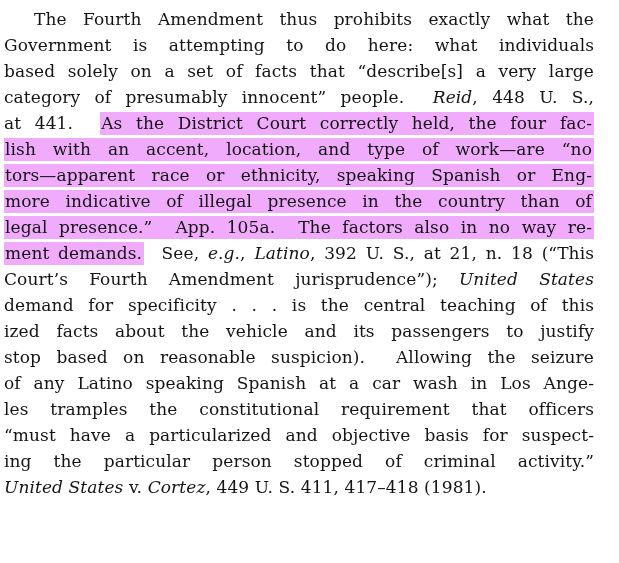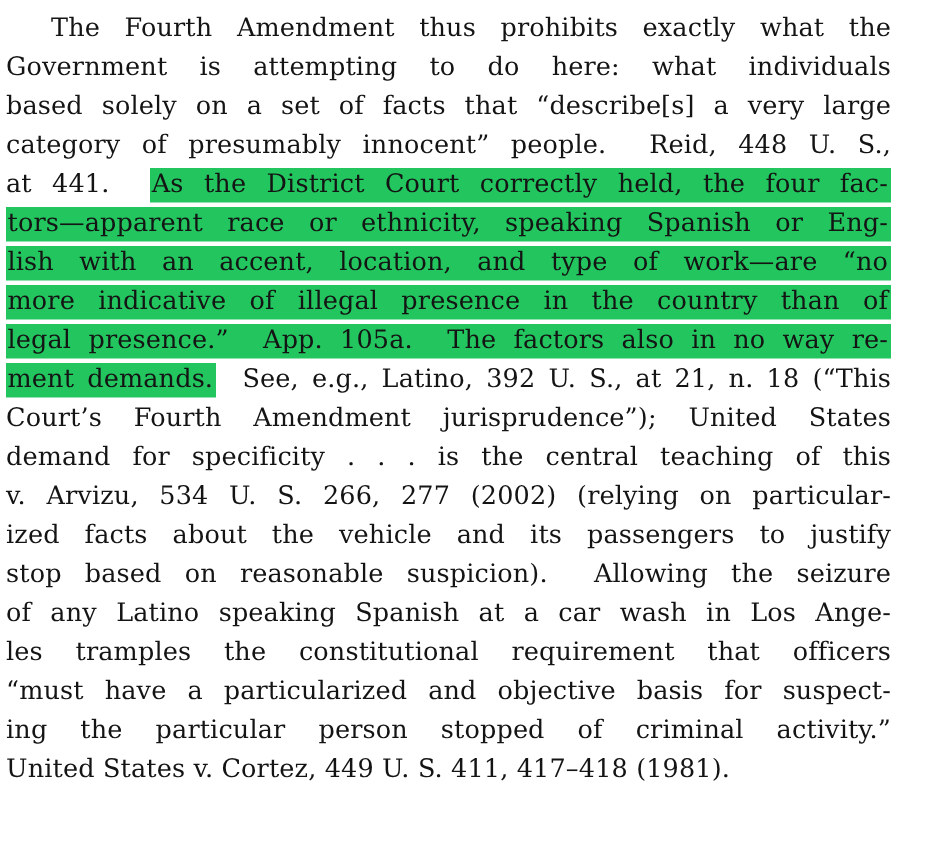--- a/index.html
+++ b/index.html
@@ -28,46 +28,46 @@
     letter-spacing: 0.1px;
   }
   .line.j {
     text-align: justify;
     text-align-last: justify;
   }
   .line.ind {
     text-indent: 30px;
   }
   .it {
+    font-style: italic;
   }
   .hl {
-    background: #22c55e;
+    background: #f0abfc;
     padding: 1px 2px 2px 1px;
     box-decoration-break: clone;
     -webkit-box-decoration-break: clone;
   }
 </style>
 </head>
 <body>
 
 <div class="page">
   <div>
       <div class="line j ind"><span>The Fourth Amendment thus prohibits exactly what the</span></div>
       <div class="line j"><span>Government is attempting to do here: what individuals</span></div>
       <div class="line j"><span>based solely on a set of facts that “describe[s] a very large</span></div>
       <div class="line j"><span>category of presumably innocent” people.&nbsp; </span><span class="it">Reid</span><span>, 448 U.&nbsp;S.,</span></div>
       <div class="line j"><span>at 441.&nbsp; </span><span class="hl">As the District Court correctly held, the four fac-</span></div>
+      <div class="line j"><span class="hl">lish with an accent, location, and type of work—are “no</span></div>
       <div class="line j"><span class="hl">tors—apparent race or ethnicity, speaking Spanish or Eng-</span></div>
-      <div class="line j"><span class="hl">lish with an accent, location, and type of work—are “no</span></div>
       <div class="line j"><span class="hl">more indicative of illegal presence in the country than of</span></div>
       <div class="line j"><span class="hl">legal presence.”&nbsp; App. 105a.&nbsp; The factors also in no way re-</span></div>
       <div class="line j"><span class="hl">ment demands.</span><span>&nbsp; See, </span><span class="it">e.g.</span><span>, </span><span class="it">Latino</span><span>, 392 U.&nbsp;S., at 21, n.&nbsp;18 (“This</span></div>
       <div class="line j"><span>Court’s Fourth Amendment jurisprudence”); </span><span class="it">United States</span></div>
       <div class="line j"><span>demand for specificity .&nbsp;.&nbsp;. is the central teaching of this</span></div>
-      <div class="line j"><span>v. </span><span class="it">Arvizu</span><span>, 534 U.&nbsp;S. 266, 277 (2002) (relying on particular-</span></div>
       <div class="line j"><span>ized facts about the vehicle and its passengers to justify</span></div>
       <div class="line j"><span>stop based on reasonable suspicion).&nbsp; Allowing the seizure</span></div>
       <div class="line j"><span>of any Latino speaking Spanish at a car wash in Los Ange-</span></div>
       <div class="line j"><span>les tramples the constitutional requirement that officers</span></div>
       <div class="line j"><span>“must have a particularized and objective basis for suspect-</span></div>
       <div class="line j"><span>ing the particular person stopped of criminal activity.”</span></div>
       <div class="line"><span class="it">United States</span><span> v. </span><span class="it">Cortez</span><span>, 449 U.&nbsp;S. 411, 417–418 (1981).</span></div>
     </div>
 </div>
 

